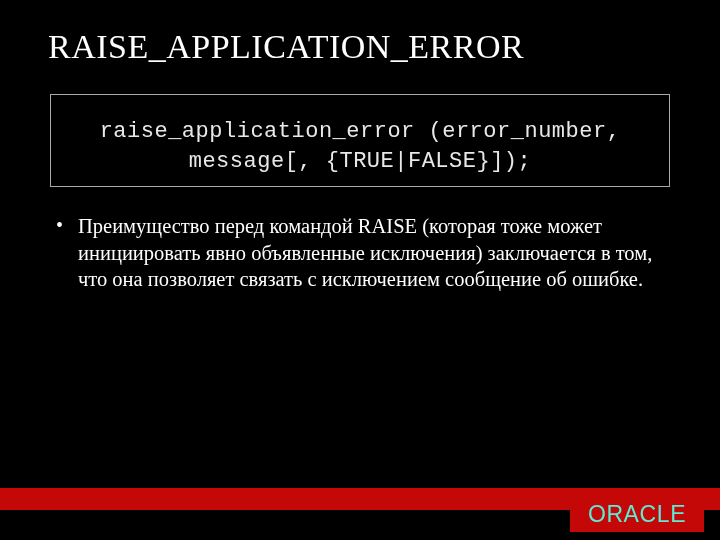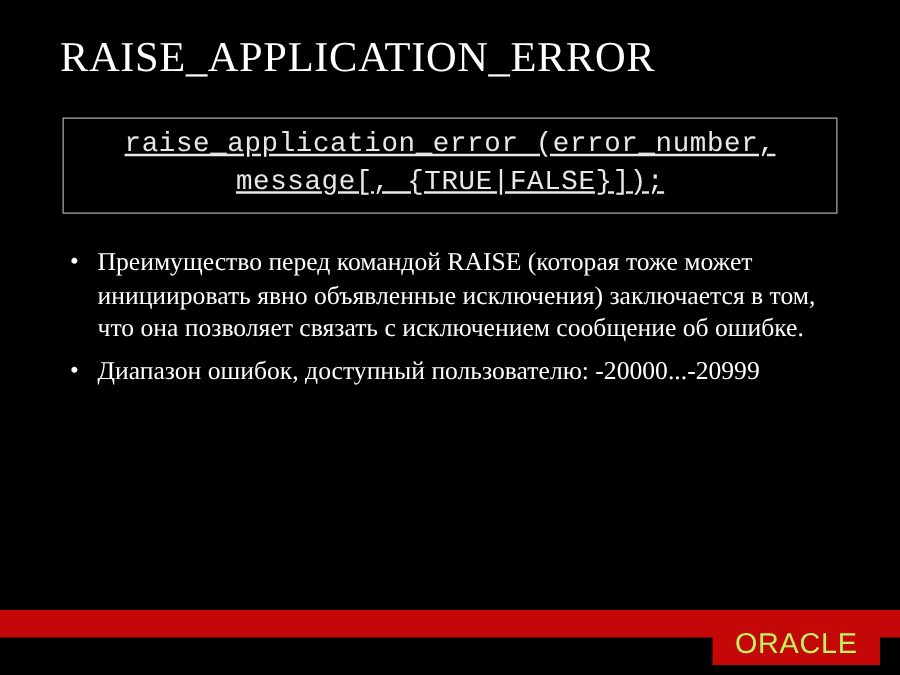--- a/index.html
+++ b/index.html
@@ -24,25 +24,24 @@
     letter-spacing: 0.5px;
     font-family: Georgia, 'Times New Roman', serif;
   }
   .codebox {
     border: 1px solid #aaa;
     background: #000;
     font-family: 'Courier New', monospace;
     font-size: 22px;
     color: #e8e8e8;
     text-align: center;
-    padding: 6px 8px 10px 8px;
+    padding: 22px 8px 10px 8px;
     margin: 0 2px 26px 2px;
     line-height: 1.35;
     letter-spacing: 0.5px;
-    text-decoration: underline;
   }
   ul.bullets {
     list-style: none;
     padding-left: 0;
   }
   ul.bullets li {
     position: relative;
     padding-left: 30px;
     font-size: 20.5px;
     line-height: 1.28;
@@ -64,21 +63,21 @@
     height: 22px;
     background: #c40808;
   }
   .oracle-box {
     position: absolute;
     right: 16px;
     bottom: 8px;
     width: 134px;
     height: 36px;
     background: #c40808;
-    color: #bef264;
+    color: #5eead4;
     font-family: Helvetica, Arial, sans-serif;
     font-weight: normal;
     font-size: 23px;
     letter-spacing: 0.6px;
     display: flex;
     align-items: center;
     justify-content: center;
     margin-top: 35px;
   }
 </style>
@@ -88,18 +87,17 @@
 <div class="slide">
   <h1 class="title">RAISE_APPLICATION_ERROR</h1>
 
   <div class="codebox">
     <div>raise_application_error (error_number,</div>
     <div>message[, {TRUE|FALSE}]);</div>
   </div>
 
   <ul class="bullets">
     <li>Преимущество перед командой RAISE (которая тоже может инициировать явно объявленные исключения) заключается в том, что она позволяет связать с исключением сообщение об ошибке.</li>
-    <li>Диапазон ошибок, доступный пользователю: -20000...-20999</li>
   </ul>
 </div>
 
 <div class="footer-bar"></div>
 <div class="oracle-box">ORACLE</div>
 
 </body></html>

